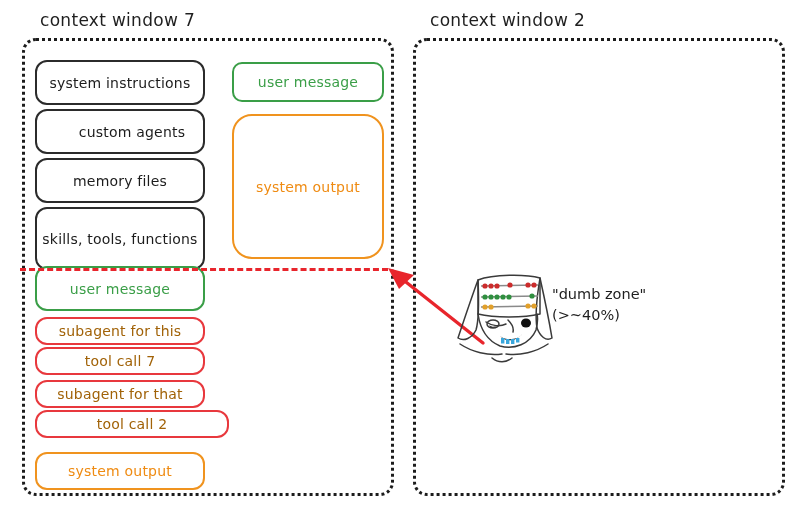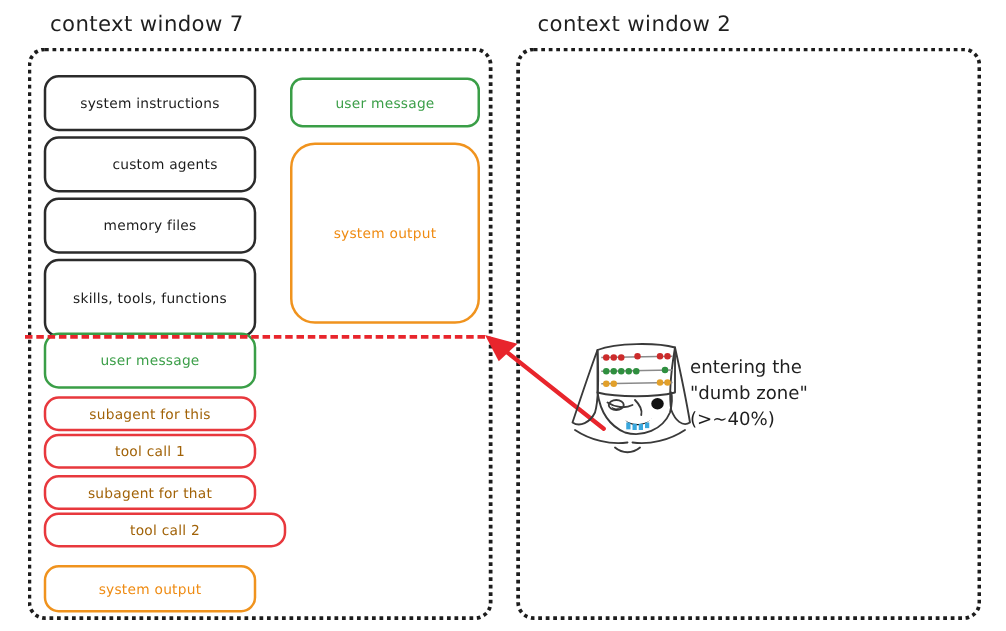--- a/index.html
+++ b/index.html
@@ -41,21 +41,21 @@
   
   .chip {
     position: absolute;
     box-sizing: border-box;
     border-radius: 12px;
     background: #ffffff;
     display: flex;
     align-items: center;
     justify-content: center;
     text-align: right;
-    font-size: 11px;
+    font-size: 14px;
     letter-spacing: 0.2px;
     white-space: nowrap;
   }
   .chip.black  { border: 2.2px solid #2b2b2b; color: #1c1c1c; }
   .chip.green  { border: 2.2px solid #3a9e47; color: #3a9e47; }
   .chip.red    { border: 2.2px solid #e8383d; color: #a16207; }
   .chip.orange { border: 2.2px solid #f0931e; color: #ef8b12; }
 
   
   #dashed-leader {
@@ -114,21 +114,21 @@
 <div class="chip black" style="left:35px; top:207px; width:170px; height:63px;">
   <span>skills, tools, functions</span>
 </div>
 <div class="chip green" style="left:35px; top:266px; width:170px; height:45px;">
   <span>user message</span>
 </div>
 <div class="chip red" style="left:35px; top:317px; width:170px; height:28px;">
   <span>subagent for this</span>
 </div>
 <div class="chip red" style="left:35px; top:347px; width:170px; height:28px;">
-  <span>tool call 1</span>
+  <span>tool call 7</span>
 </div>
 <div class="chip red" style="left:35px; top:380px; width:170px; height:28px;">
   <span>subagent for that</span>
 </div>
 <div class="chip red" style="left:35px; top:410px; width:194px; height:28px;">
   <span>tool call 2</span>
 </div>
 <div class="chip orange" style="left:35px; top:452px; width:170px; height:38px;">
   <span>system output</span>
 </div>
@@ -206,16 +206,15 @@
 
   <g fill="#39a7dd">
     <rect x="53" y="76" width="3.4" height="5.5"></rect>
     <rect x="58" y="77" width="3.4" height="5"></rect>
     <rect x="63" y="77" width="3.4" height="5"></rect>
     <rect x="68" y="76" width="3.4" height="4.5"></rect>
   </g>
 </svg>
 
 <div id="annotation">
-  <div>entering the</div>
   <div>"dumb zone"</div>
   <div>(&gt;~40%)</div>
 </div>
 
 </body></html>

